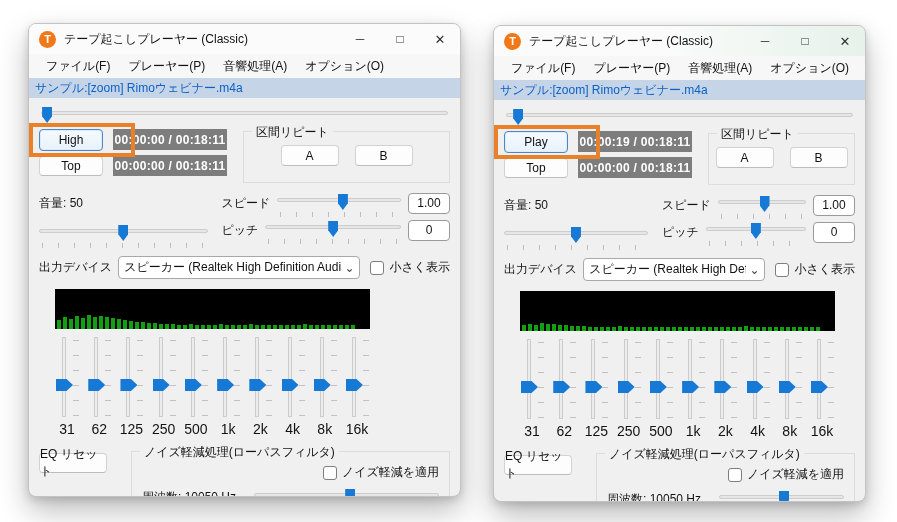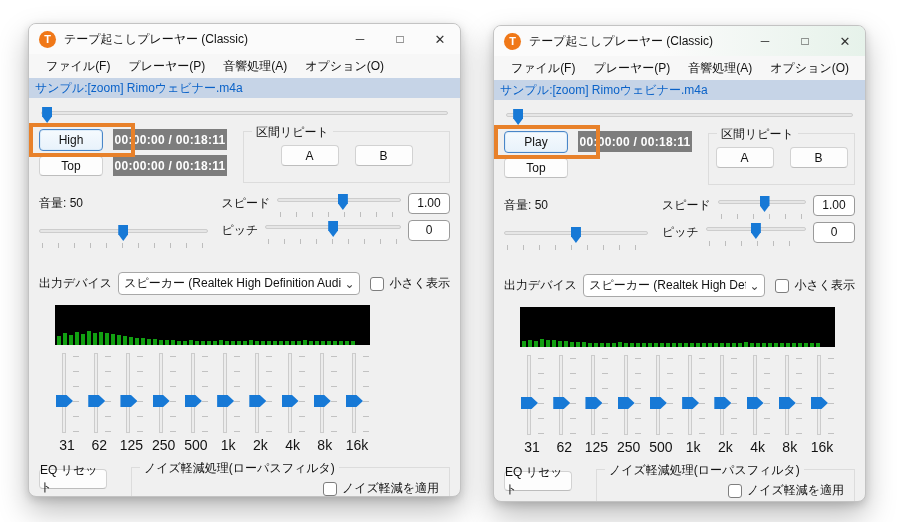--- a/index.html
+++ b/index.html
@@ -63,21 +63,21 @@
   .volspeed { display:flex; margin-top:10px; }
   .vol-col { width:41%; flex:0 0 auto; padding-top:2px; }
   .vol-label { margin-bottom:12px; }
   .sp-col { flex:1; margin-left:14px; display:flex; flex-direction:column; gap:3px; }
   .sp-line { display:flex; align-items:flex-start; gap:7px; }
   .sp-line .lbl { white-space:nowrap; padding-top:2px; }
   .sp-line .hslider { flex:1; }
   .valbox { width:42px; height:21px; background:#fff; border:1px solid #9a9a9a; border-radius:4px;
             text-align:center; line-height:19px; font-size:12px; flex:0 0 auto; }
 
-  .output-row { display:flex; align-items:center; margin-top:24px; gap:6px; }
+  .output-row { display:flex; align-items:center; margin-top:8px; gap:6px; }
   .out-label { white-space:nowrap; }
   .combo { flex:1; height:23px; background:#fff; border:1px solid #a8a8a8; border-radius:4px;
            display:flex; align-items:center; padding:0 5px; overflow:hidden; white-space:nowrap; min-width:0; }
   .combo .combo-text { overflow:hidden; white-space:nowrap; }
   .combo .chevron { margin-left:auto; color:#444; flex:0 0 auto; padding-left:3px; }
   .smallview { display:flex; align-items:center; gap:5px; flex:0 0 auto; margin-left:4px; white-space:nowrap; }
   .cb { width:14px; height:14px; background:#fff; border:1px solid #7e7e7e; border-radius:3px; flex:0 0 auto; }
 
   .spectrum { width:315px; height:40px; background:#000; margin:10px 0 0 16px;
               display:flex; align-items:flex-end; gap:2px; padding:0 2px; overflow:hidden; }
@@ -357,20 +357,21 @@
       <div class="thumb" style="left: 3.5%;"></div>
     </div>
 
     <div class="transport">
       <div class="t-col1">
         <div class="hl-box"></div>
         <div class="btn play-btn">Play</div>
         <div class="btn top-btn">Top</div>
       </div>
       <div class="t-col2">
+        <div class="timebox">00:00:19 / 00:18:11</div>
         <div class="timebox">00:00:00 / 00:18:11</div>
       </div>
       <div class="repeat-group">
         <div class="group-label">区間リピート</div>
         <div class="ab-row">
           <div class="btn ab-btn">A</div>
           <div class="btn ab-btn">B</div>
         </div>
       </div>
     </div>

